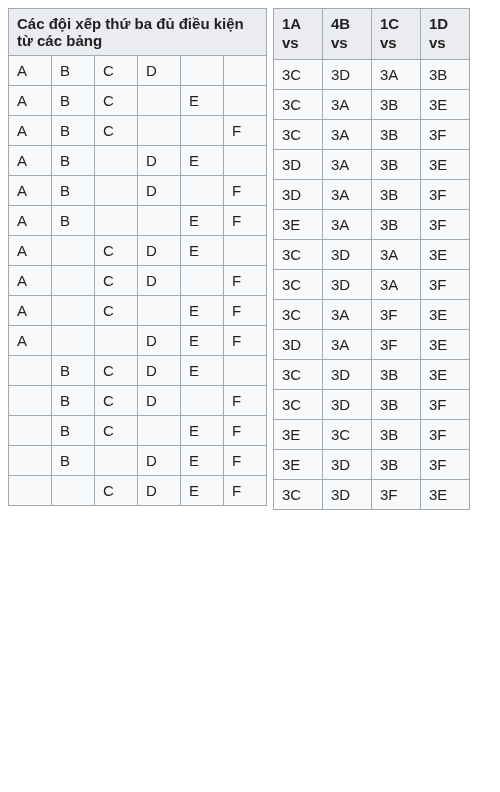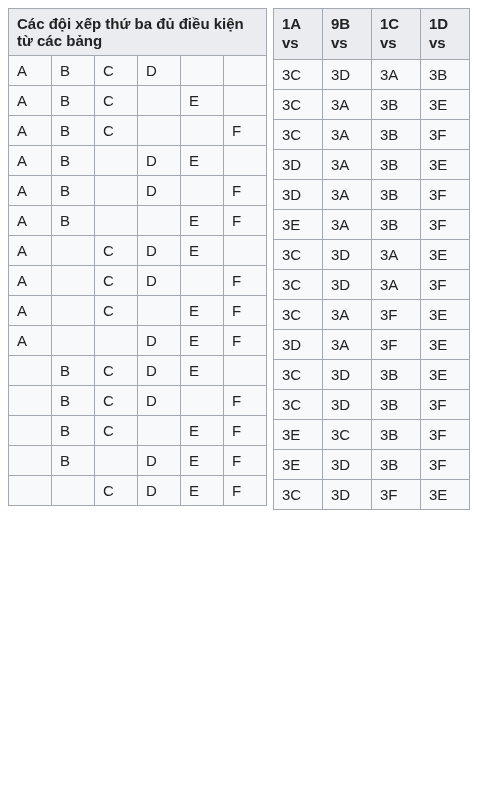--- a/index.html
+++ b/index.html
@@ -180,21 +180,21 @@
   </table>
 
   <table class="right-table">
     <thead>
       <tr>
         <th>
           <span class="hdr-line">1A</span>
           <span class="hdr-line">vs</span>
         </th>
         <th>
-          <span class="hdr-line">9B</span>
+          <span class="hdr-line">4B</span>
           <span class="hdr-line">vs</span>
         </th>
         <th>
           <span class="hdr-line">1C</span>
           <span class="hdr-line">vs</span>
         </th>
         <th>
           <span class="hdr-line">1D</span>
           <span class="hdr-line">vs</span>
         </th>

